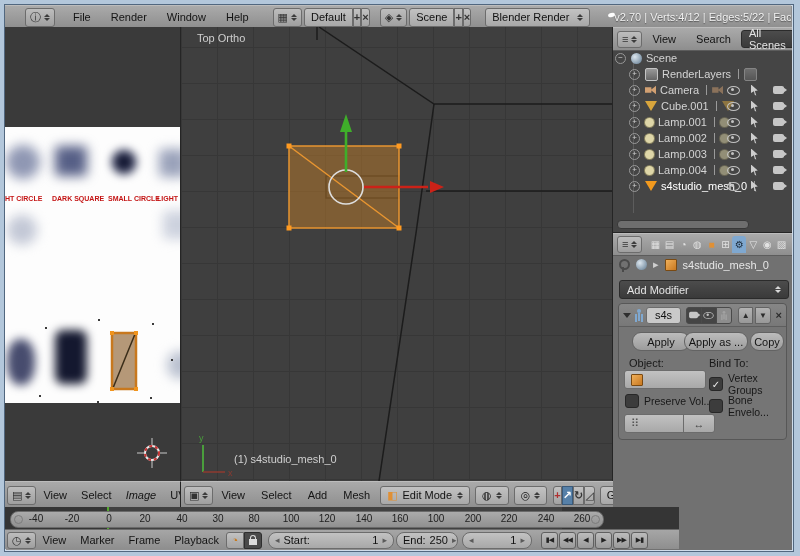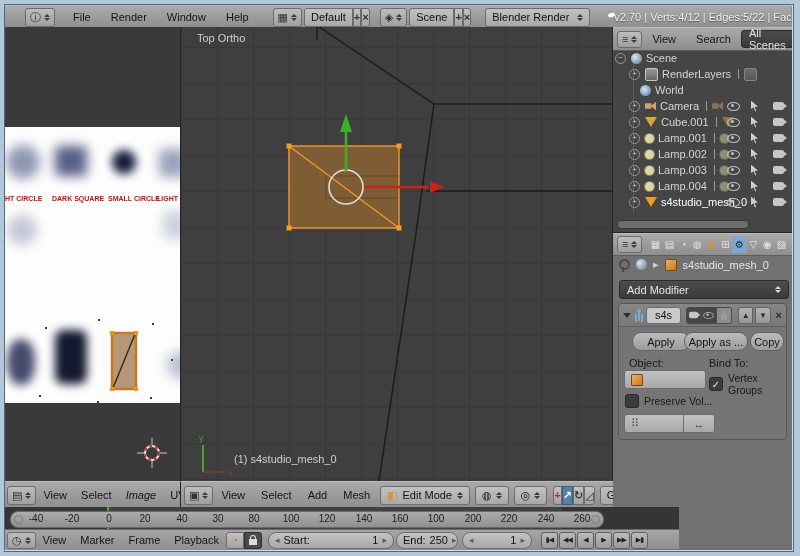--- a/index.html
+++ b/index.html
@@ -257,24 +257,20 @@
         <span class="oi oi-scene"></span>
         <span class="oname">Scene</span>
       </div>
       <div class="orow">
         <span class="exp">+</span>
         <span class="oi oi-rl"></span>
         <span class="oname">RenderLayers</span>
         <span class="pipe"></span>
         <span class="oi oi-rl dim" style="margin-left:0;"></span>
       </div>
-      <div class="orow" style="padding-left:27px;">
-        <span class="oi oi-world" style="margin-left:0;"></span>
-        <span class="oname">World</span>
-      </div>
       <div class="orow">
         <span class="exp">+</span>
         <span class="oi oi-cam"></span>
         <span class="oname">Camera</span>
         <span class="pipe"></span>
         <span class="oi oi-cam dim" style="margin-left:0;"></span>
         <span class="tg" style="right:52px;">
             <span class="eyeico"></span>
           </span>
         <span class="tg" style="right:30px;">
@@ -443,20 +439,24 @@
       <span class="field" style="position:absolute;left:5px;top:66px;width:68px;gap:5px;">
         <span class="cubeico"></span>
       </span>
       <span class="cb" style="left:90px;top:68px;">
         <span class="cbbox">✓</span>
         <span style="font-size:10.5px;">Vertex Groups</span>
       </span>
       <span class="cb" style="left:6px;top:90px;">
         <span class="cbbox"></span>
         <span style="font-size:10.5px;">Preserve Vol...</span>
+      </span>
+      <span class="cb" style="left:90px;top:90px;">
+        <span class="cbbox"></span>
+        <span style="font-size:10.5px;">Bone Envelo...</span>
       </span>
       <span class="field" style="position:absolute;left:5px;top:110px;width:48px;border-radius:3px 0 0 3px;">
         <span style="color:#555;">⠿</span>
       </span>
       <span class="field" style="position:absolute;left:64px;top:110px;width:18px;justify-content:center;border-radius:0 3px 3px 0;">
         <span style="color:#444;">↔</span>
       </span>
     </div>
   </div>
 

